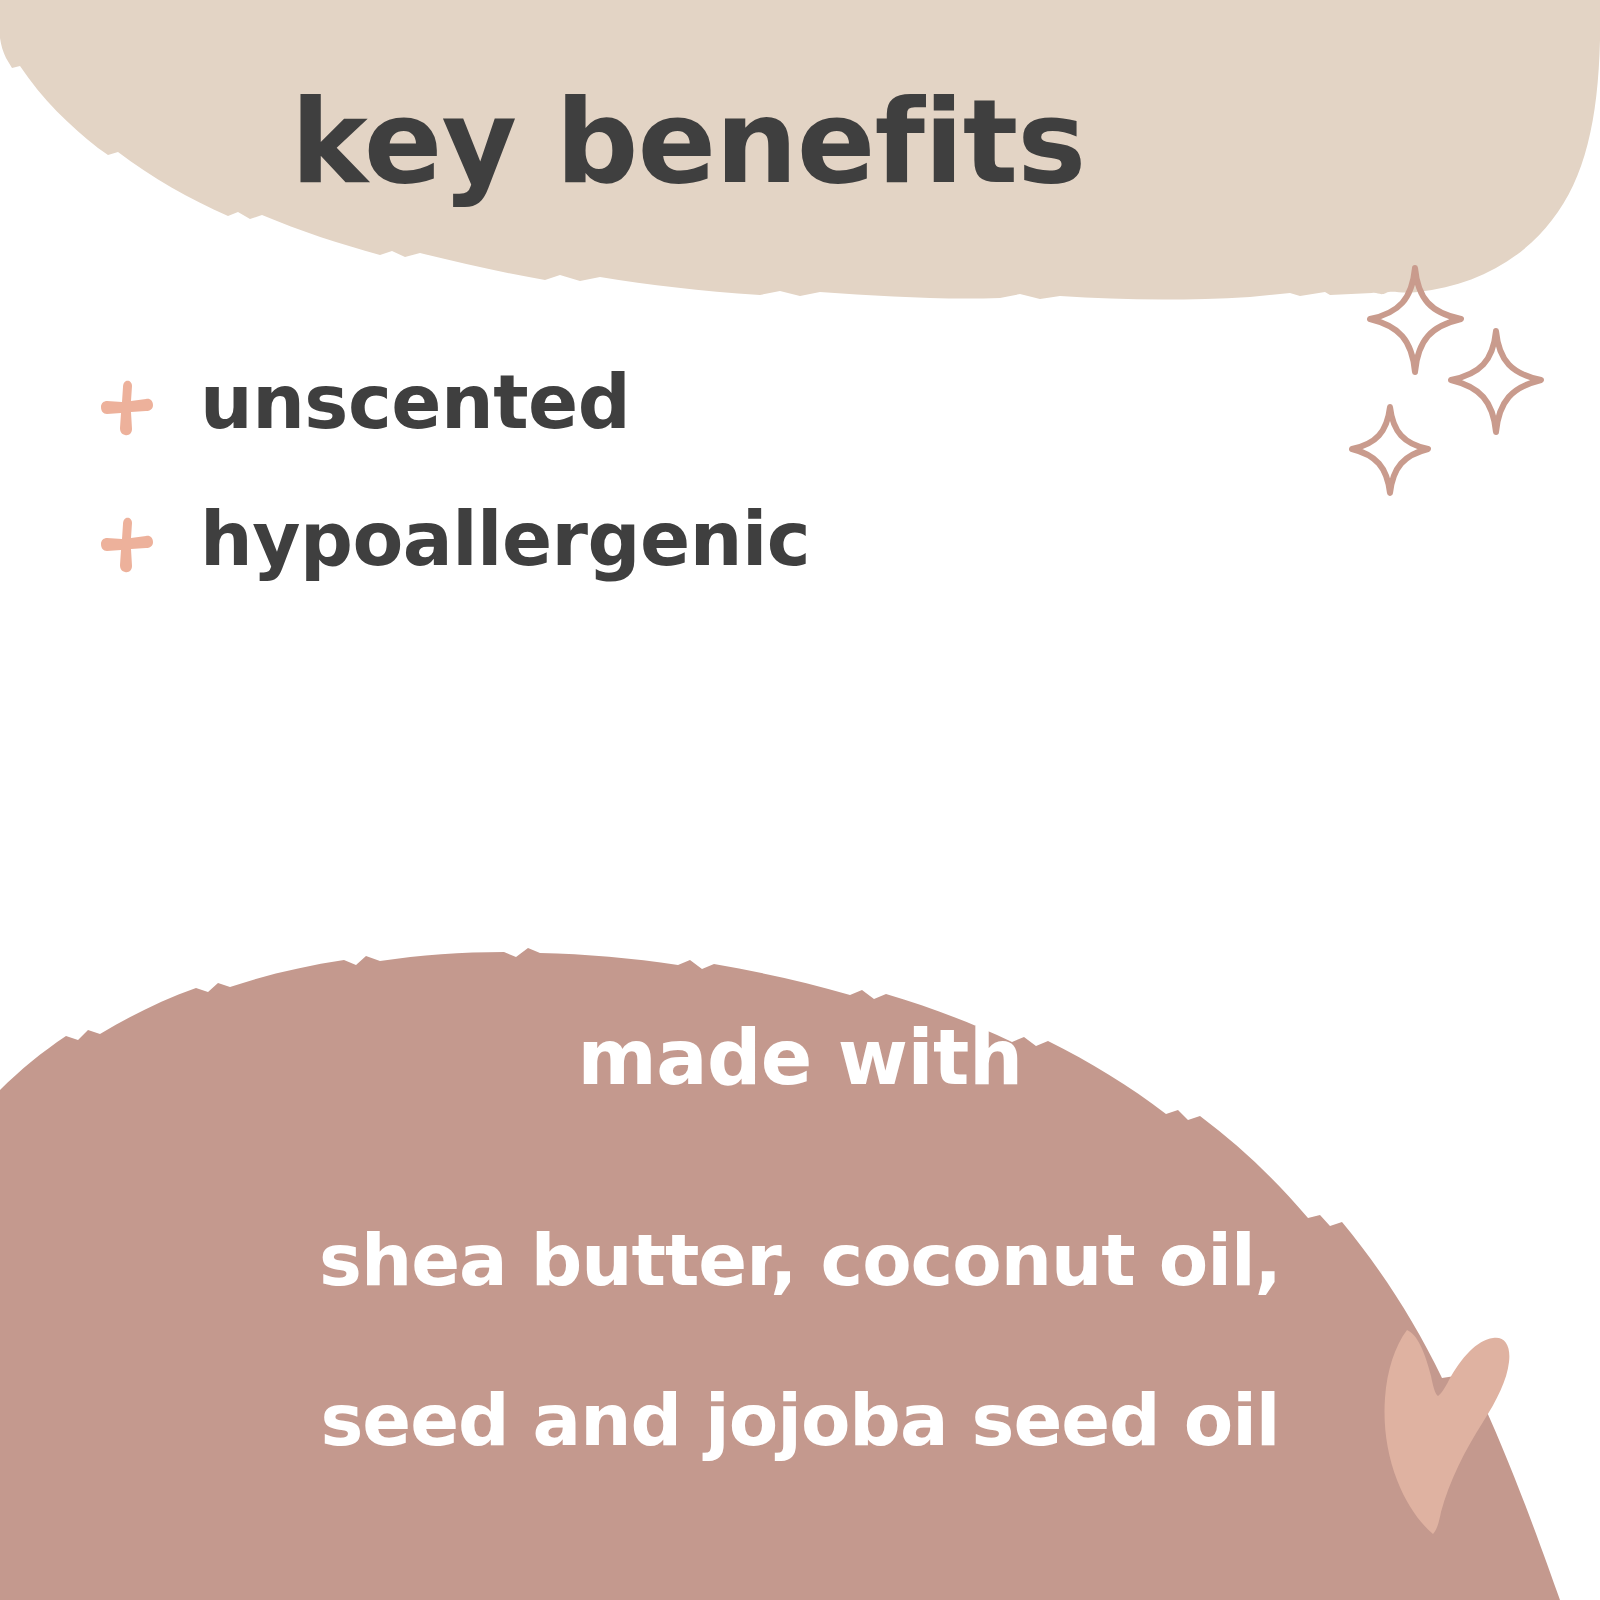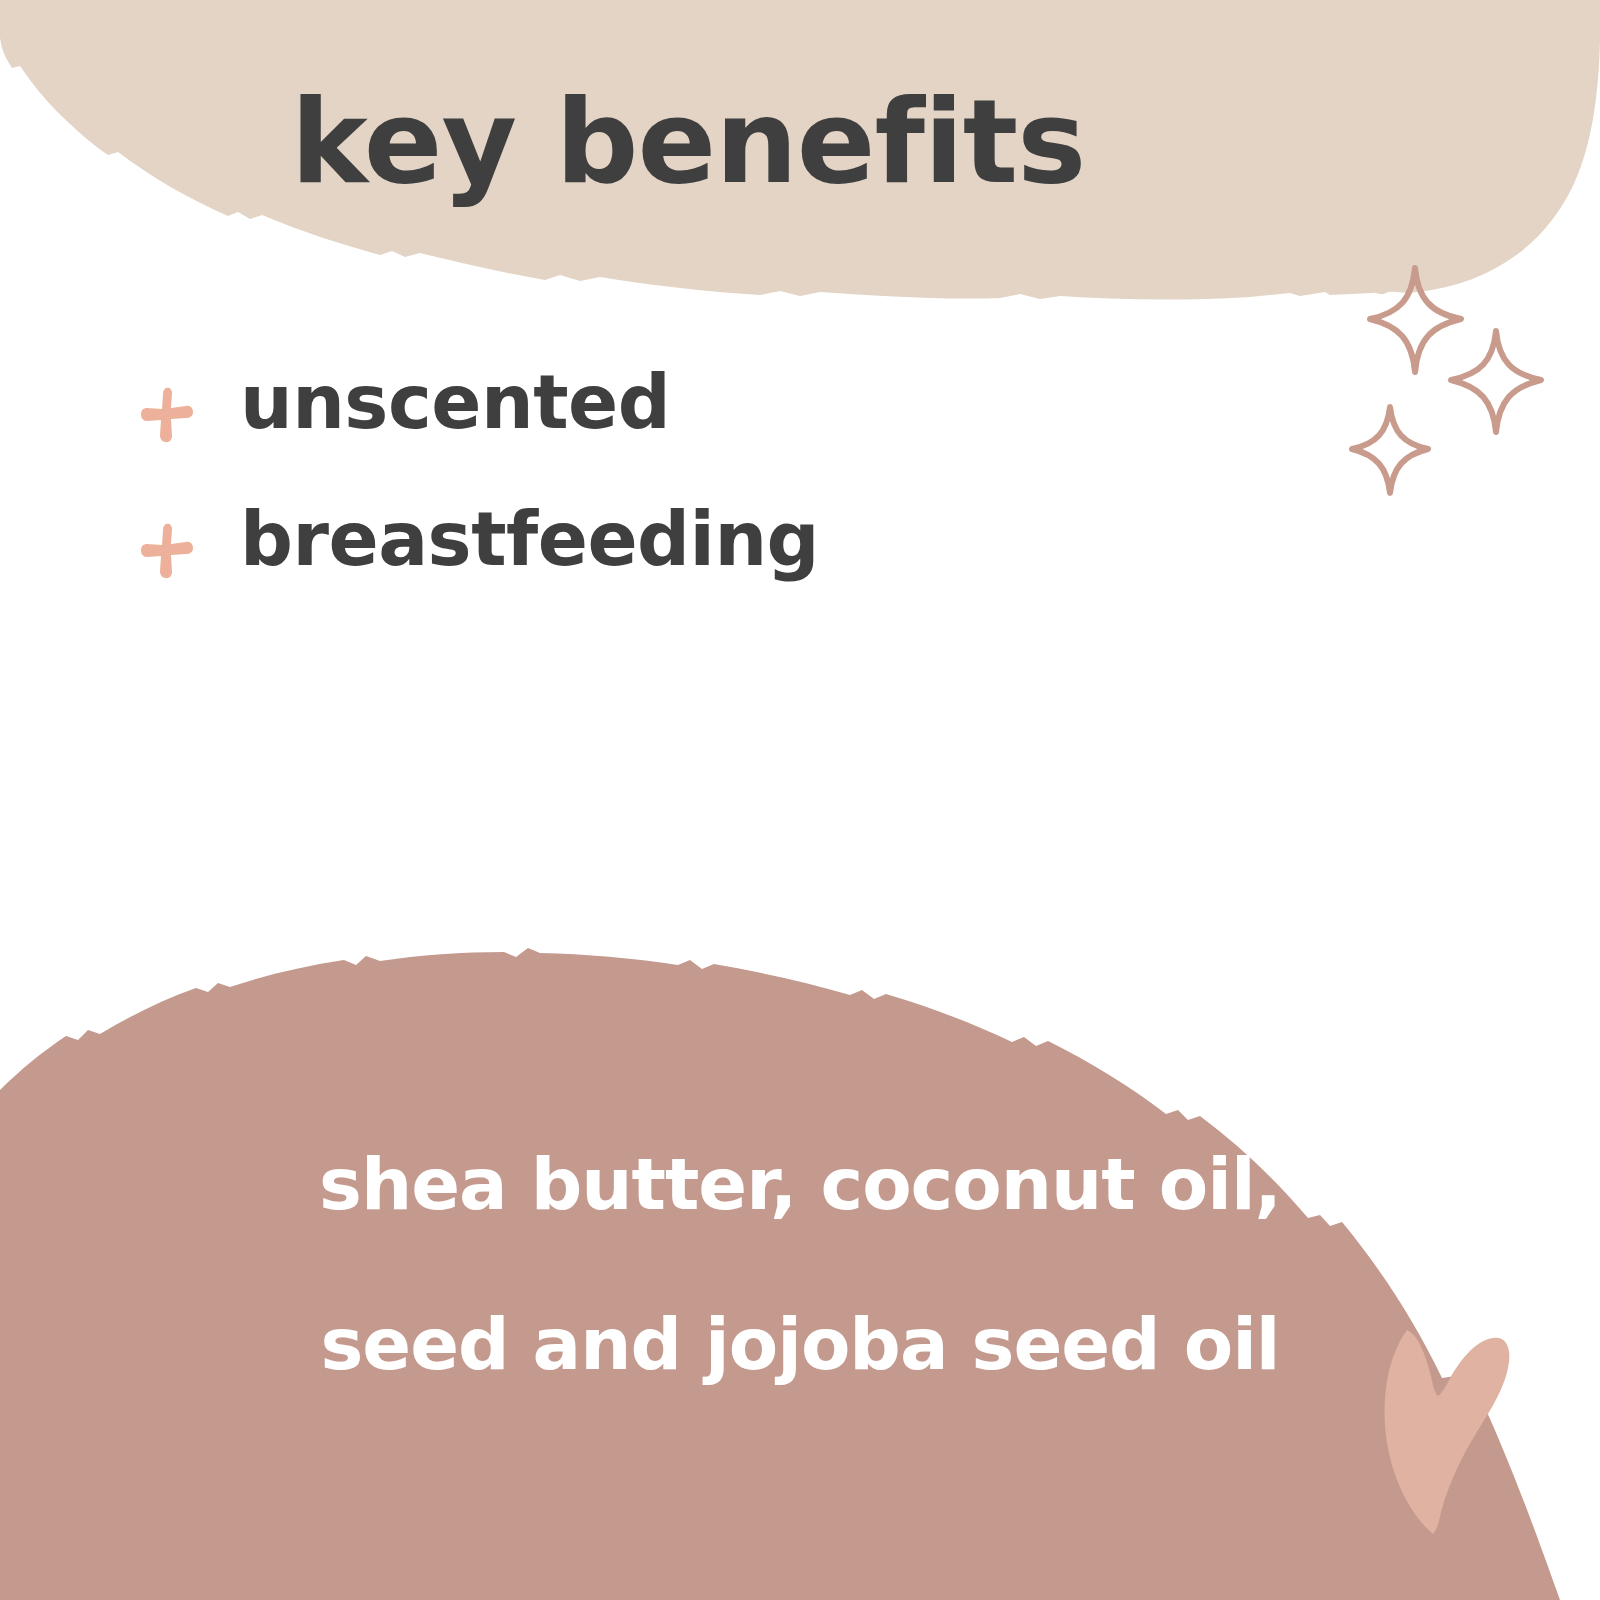--- a/index.html
+++ b/index.html
@@ -57,23 +57,22 @@
   
   .benefits {
     position: absolute;
     left: 0;
     top: 355px;
     width: 1420px;
   }
   .benefit-row {
     position: relative;
     display: flex;
-    align-items: flex-end;
+    align-items: flex-start;
     margin-bottom: 42px;
-    margin-left: 40px;
   }
   .bullet-plus {
     flex: 0 0 auto;
     width: 66px;
     height: 70px;
     margin-left: 96px;
     margin-top: 18px;
   }
   .benefit-text {
     flex: 1 1 auto;
@@ -208,21 +207,21 @@
     <div class="benefit-row">
       <svg class="bullet-plus" viewBox="0 0 66 70">
         <path fill="#EDB19B" d="
           M30,8 C33,7 36,9 36,13 L35,28 L50,26
           C54,25 57,28 57,32 C57,36 54,38 50,38
           L35,39 L36,56 C36,60 33,63 29,62
           C25,61 24,58 24,55 L25,40 L11,41
           C7,41 5,38 5,34 C5,30 8,28 11,28
           L26,29 L27,14 C27,11 28,9 30,8 Z"></path>
       </svg>
-      <div class="benefit-text">breastfeeding</div>
+      <div class="benefit-text">hypoallergenic</div>
     </div>
 
 
   </div>
 
   <svg class="bottom-blob" viewBox="0 0 1600 670" preserveAspectRatio="none">
     <path fill="#C4998E" d="
       M0,670 L0,160
       C20,140 42,122 66,106
       L78,110 L88,100 L100,104
@@ -241,20 +240,21 @@
       C1090,132 1130,156 1166,184
       L1178,180 L1188,190 L1200,186
       C1240,216 1276,250 1308,288
       L1320,285 L1330,296 L1342,292
       C1380,338 1414,390 1442,448
       L1455,446 L1462,458 L1475,456
       C1512,534 1542,620 1560,670 Z"></path>
   </svg>
 
   <div class="bottom-content">
+    <div class="made-with">made with</div>
     <div class="ingredients">
       <div class="ingredient-line">shea butter, coconut oil,</div>
       <div class="ingredient-line">seed and jojoba seed oil</div>
     </div>
   </div>
 
   <svg class="heart" viewBox="0 0 190 215">
     <path fill="#DFB2A1" d="
       M62,8
       C50,24 42,48 40,76

